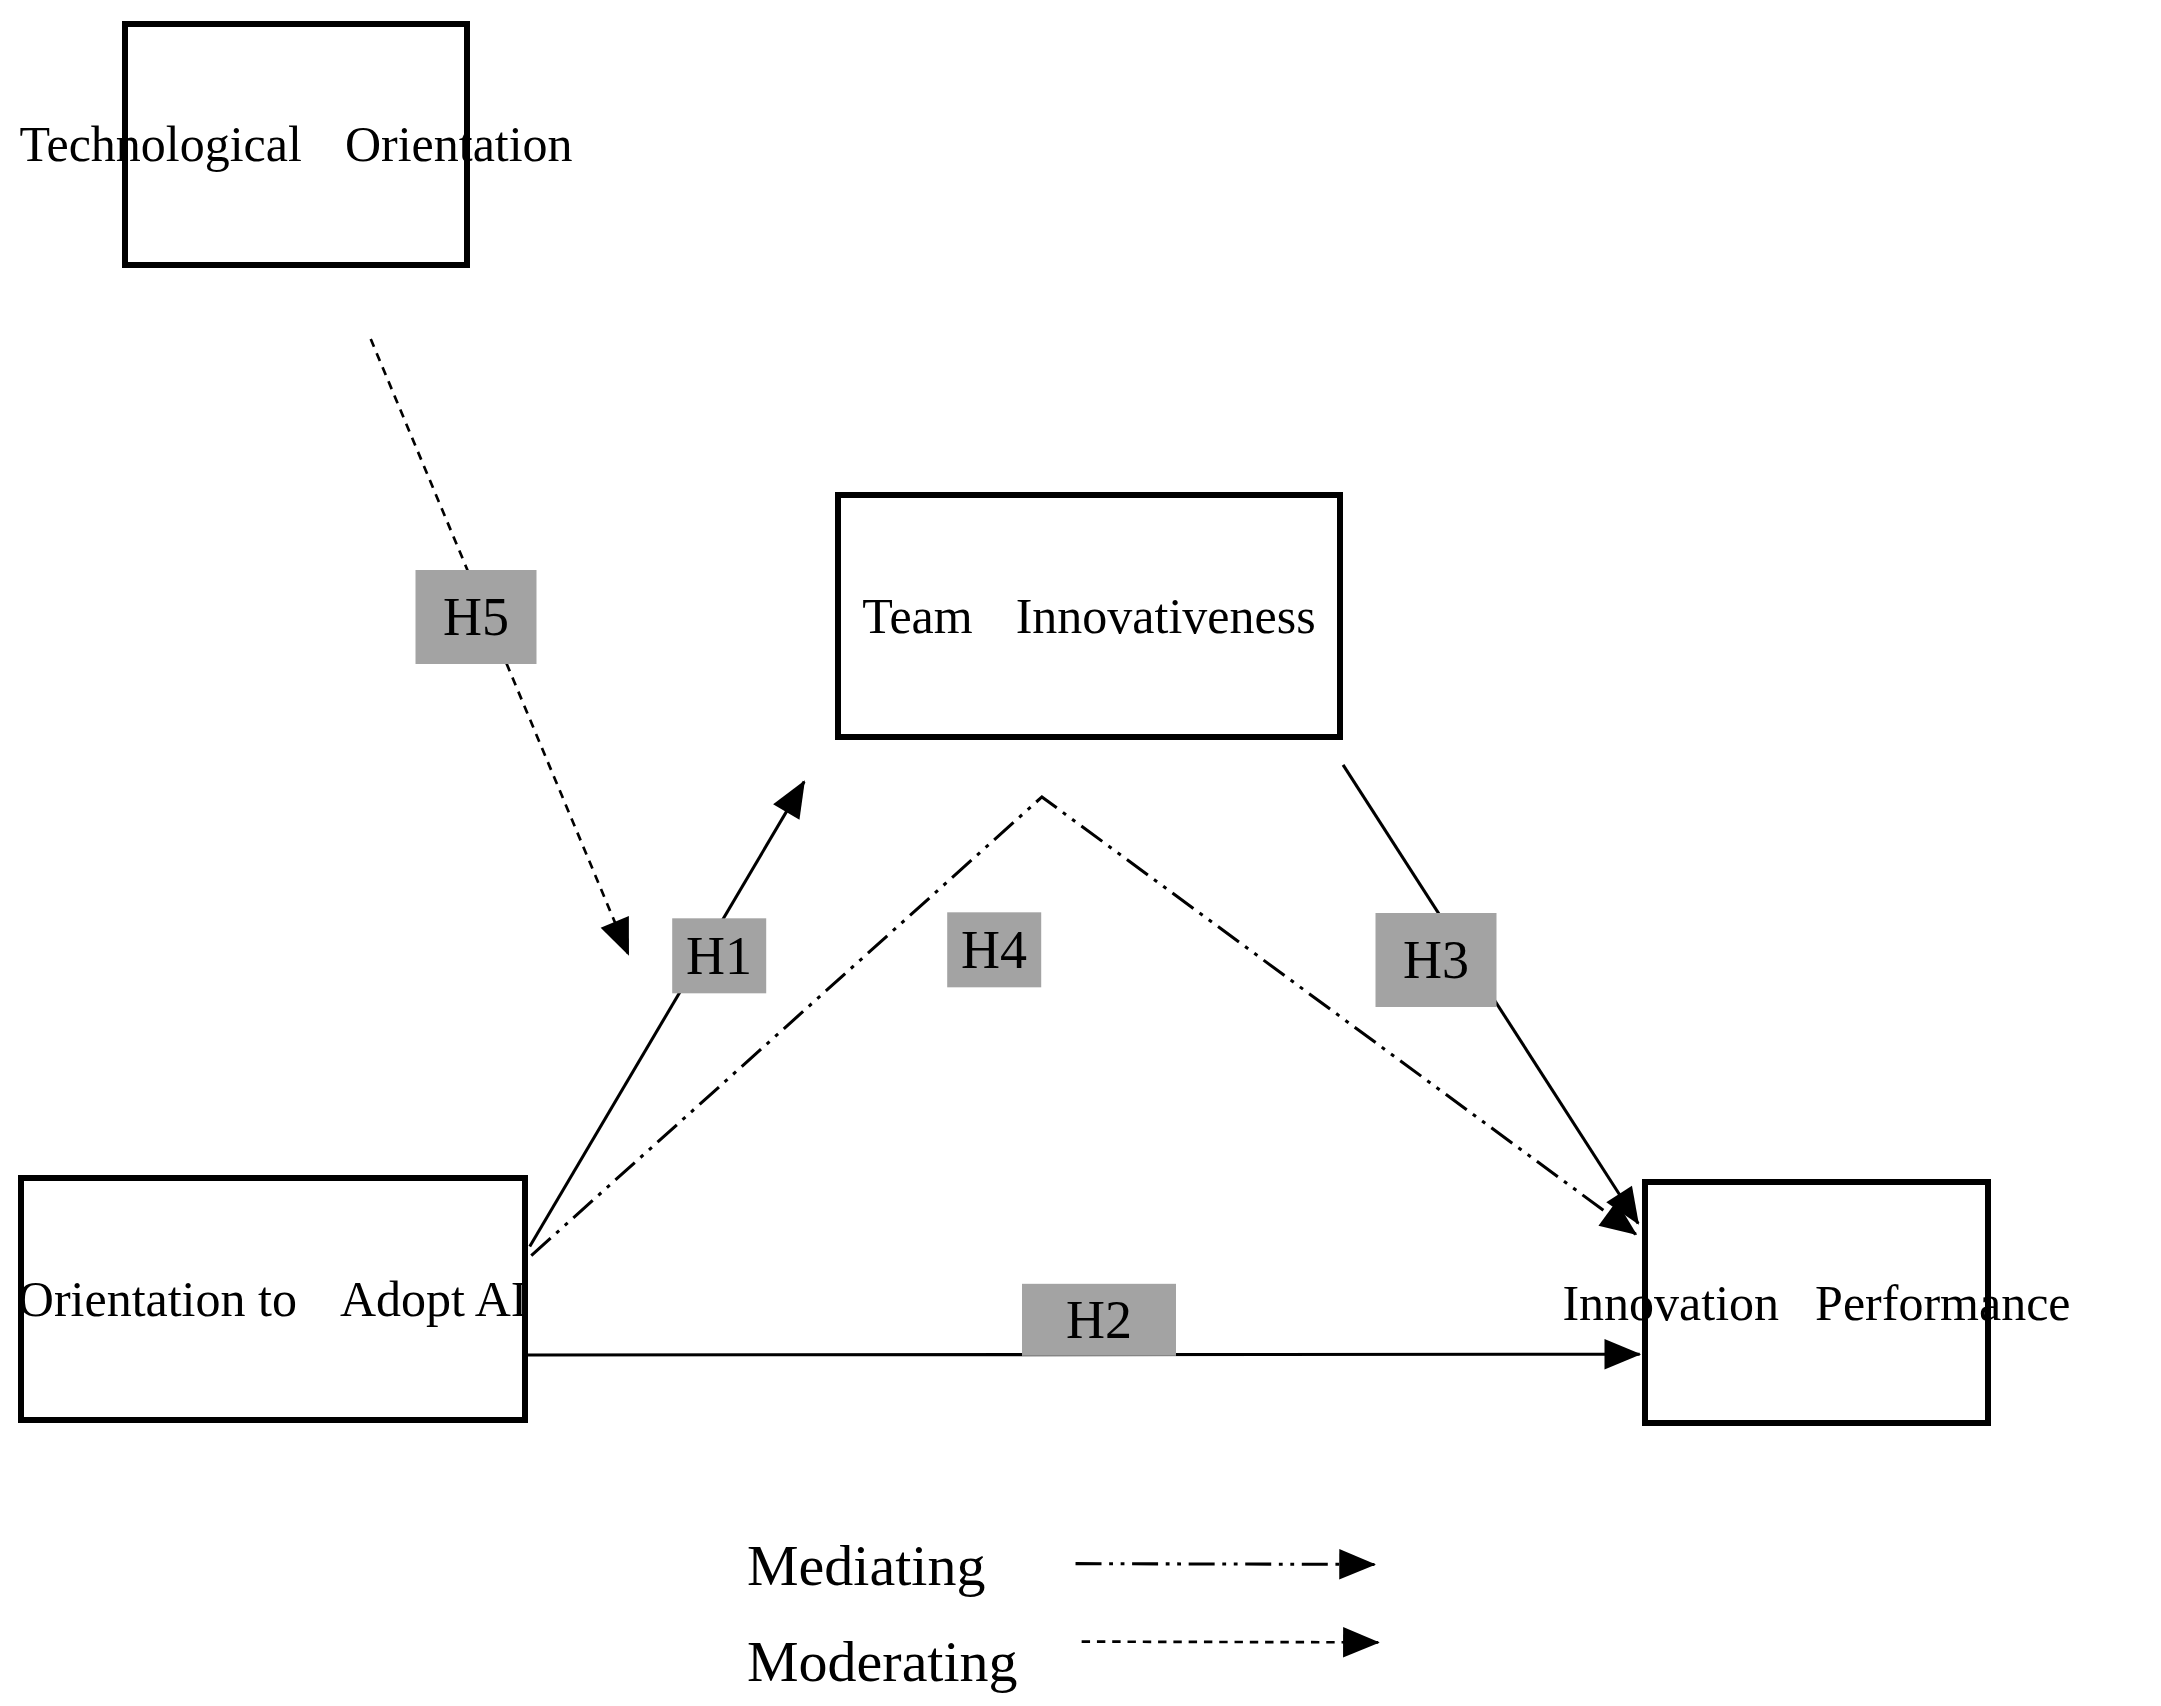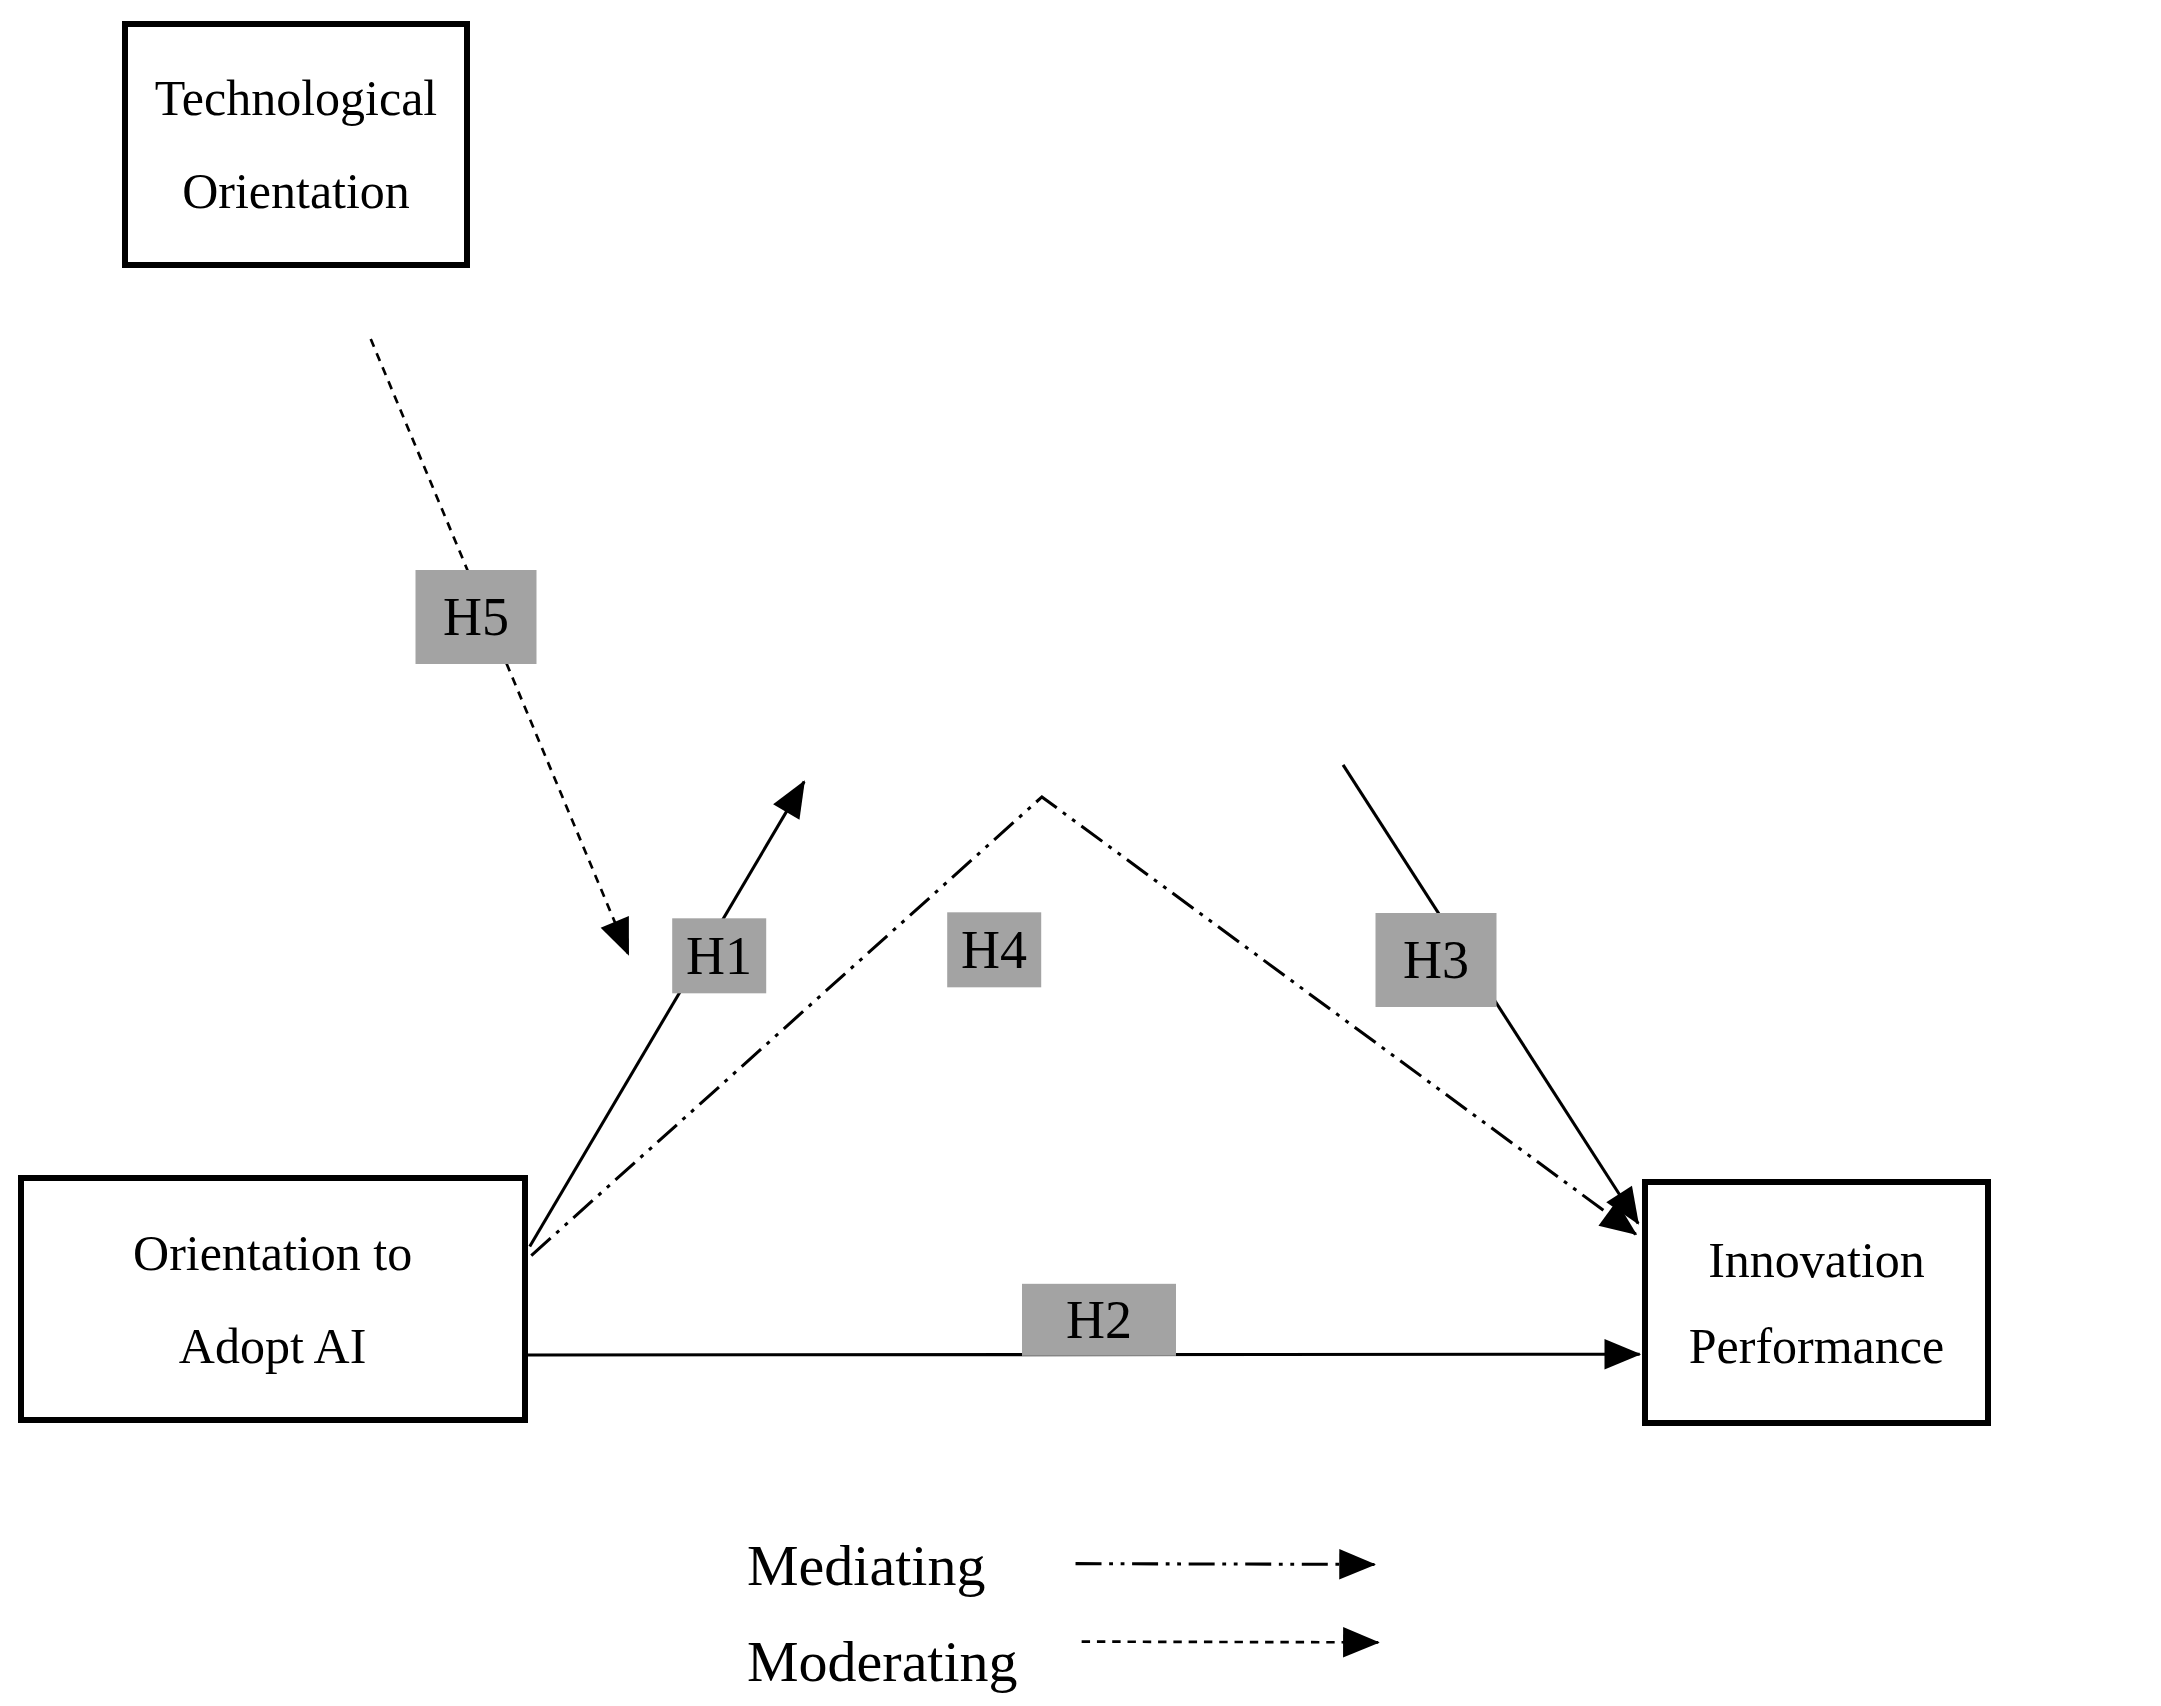--- a/index.html
+++ b/index.html
@@ -29,21 +29,21 @@
   .stroke-solid   { stroke-width: 4; }
   .stroke-dashdot { stroke-width: 4;   stroke-dasharray: 34 10 5 10 5 10; }
   .stroke-finedash{ stroke-width: 3.5; stroke-dasharray: 11 9; }
 
   .node {
     position: absolute;
     box-sizing: border-box;
     border: 6.9px solid #000000;
     background: #ffffff;
     display: flex;
-    flex-direction: column;
+    flex-direction: row;
     justify-content: center;
     align-items: center;
     gap: 43px;
     text-align: center;
     font-size: 50px;
     line-height: 1;
   }
   .node span { display: block; white-space: nowrap; }
 
   .edge-label {
@@ -90,20 +90,24 @@
 
     <line x1="1407" y1="2045" x2="1798" y2="2046" class="stroke-dashdot" marker-end="url(#ah)"></line>
     <line x1="1415" y1="2147" x2="1803" y2="2148" class="stroke-finedash" marker-end="url(#ah)"></line>
   </svg>
 
   <div class="node" style="left:122px; top:20.6px; width:348px; height:247px;">
     <span>Technological</span>
     <span>Orientation</span>
   </div>
 
+  <div class="node" style="left:835px; top:492px; width:508px; height:248px;">
+    <span>Team</span>
+    <span>Innovativeness</span>
+  </div>
 
   <div class="node" style="left:17.6px; top:1175px; width:510px; height:248px;">
     <span>Orientation to</span>
     <span>Adopt AI</span>
   </div>
 
   <div class="node" style="left:1642px; top:1179px; width:349px; height:247px;gap:36px;">
     <span>Innovation</span>
     <span>Performance</span>
   </div>

